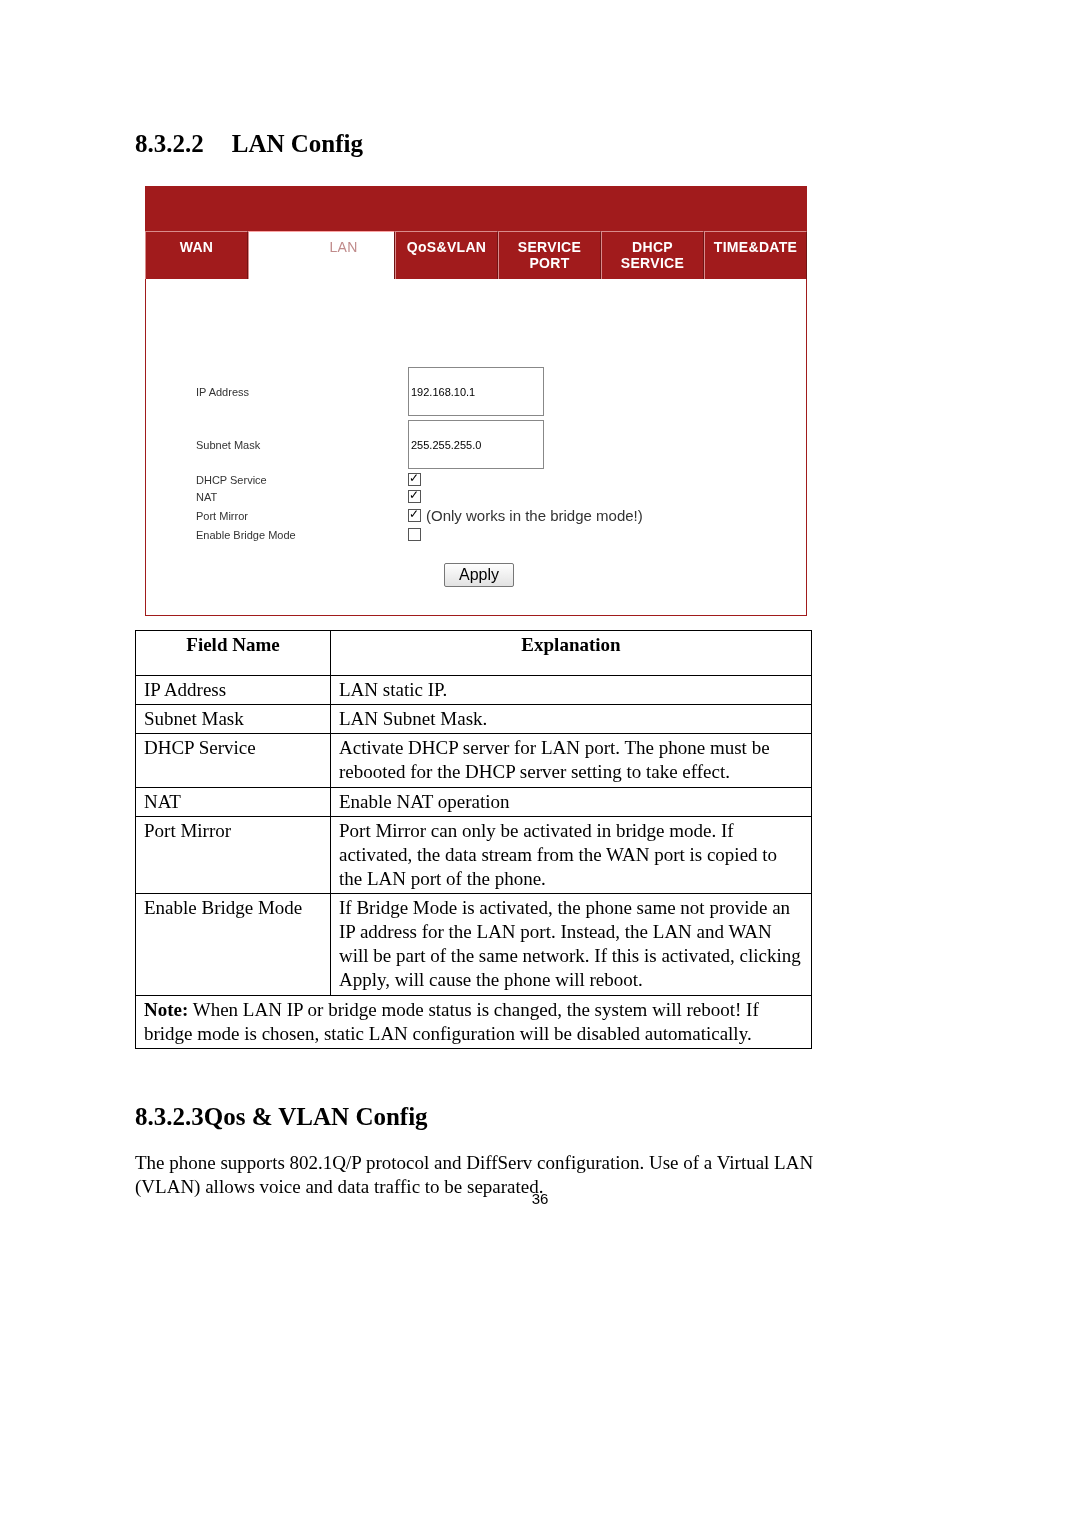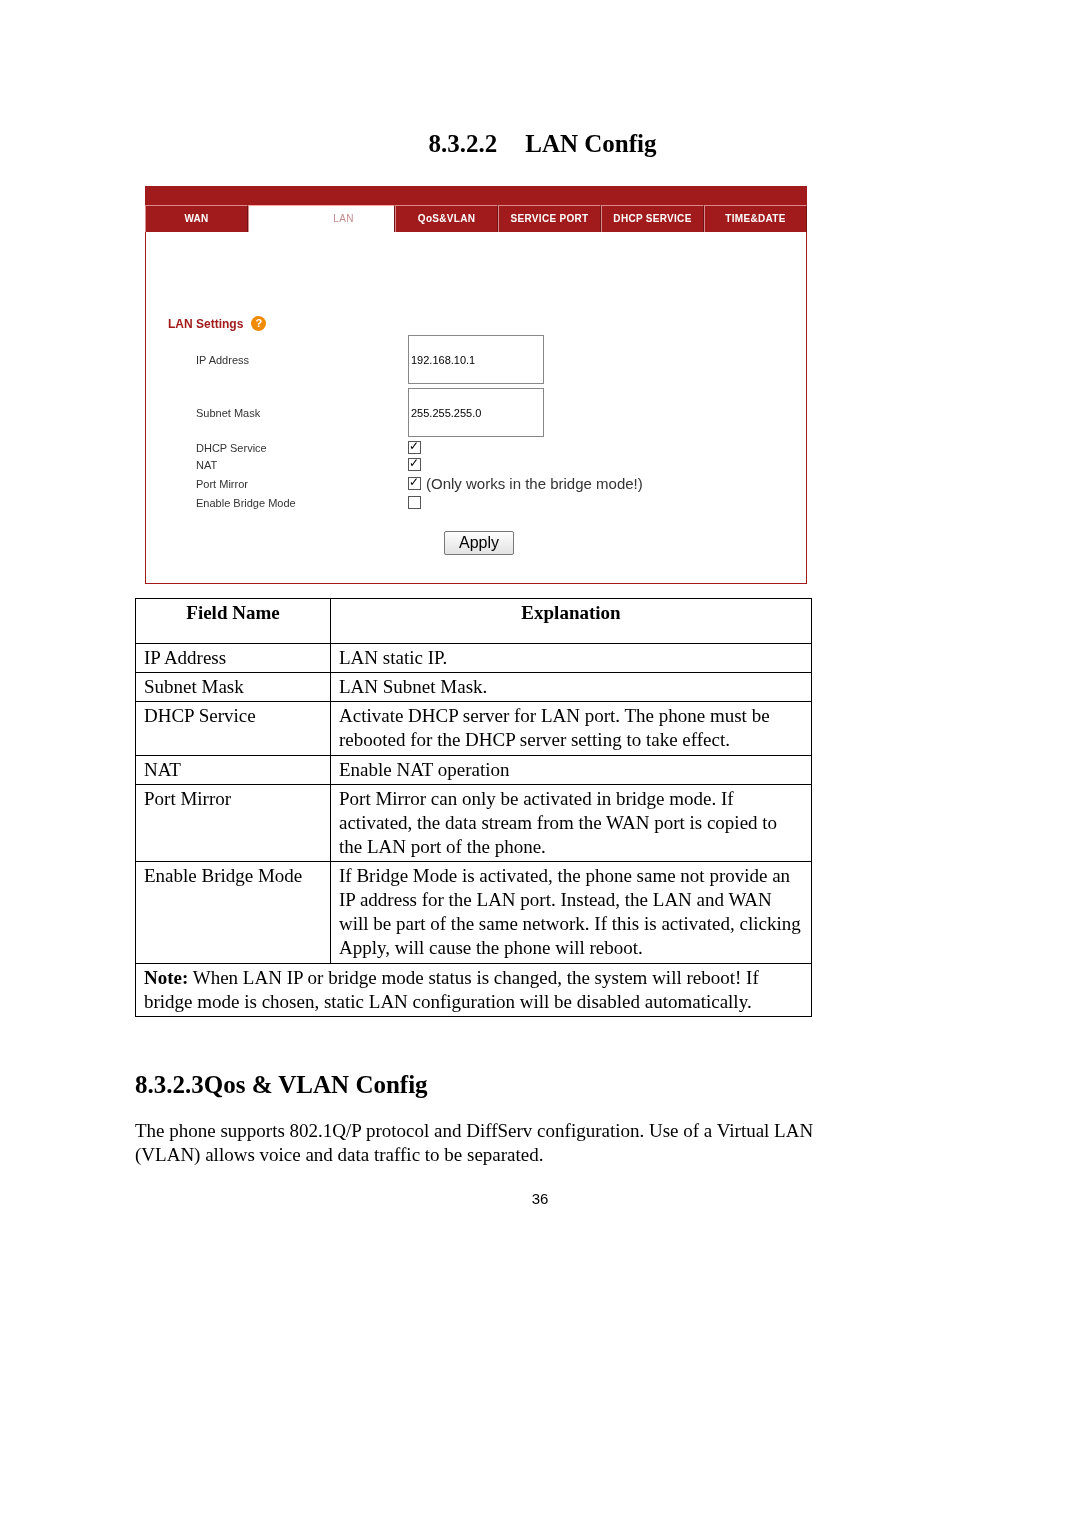--- a/index.html
+++ b/index.html
@@ -13,21 +13,20 @@
   }
   .page {
     padding: 130px 130px 0 135px;
     box-sizing: border-box;
   }
   h3.section-heading {
     font-family: "Times New Roman", Times, serif;
     font-weight: bold;
     font-size: 25px;
     margin: 0 0 28px 0;
-    text-align: center;
   }
   .section-heading .num {
     display: inline-block;
     margin-right: 28px;
   }
 
   
   .router-ui {
     width: 662px;
     margin: 0 0 0 10px;
@@ -45,28 +44,29 @@
   .router-ui .tabbar {
     display: flex;
     background: #a11b1c;
     padding: 19px 0 0 0;
   }
   .router-ui .tab {
     flex: 1 0 0;
     text-align: center;
     color: #fff;
     font-weight: bold;
-    font-size: 10px;
+    font-size: 14px;
     padding: 7px 0 8px 0;
     border-top: 1px solid #d98b8b;
     border-left: 1px solid #d98b8b;
     border-right: 1px solid #701313;
     background: #a11b1c;
     letter-spacing: 0.3px;
     cursor: pointer;
+    margin-top: 26px;
   }
   .router-ui .tab.active {
     background: #fff;
     color: #a11b1c;
     border-top: 1px solid #fca5a5;
     padding-left: 44px;
   }
   .router-ui .tab.active.dim {
     color: #c08b8b;
     font-weight: normal;
@@ -225,24 +225,20 @@
   <div class="router-ui">
     <div class="tabbar">
       <div class="tab">WAN</div>
       <div class="tab active dim">LAN</div>
       <div class="tab">QoS&amp;VLAN</div>
       <div class="tab">SERVICE PORT</div>
       <div class="tab">DHCP SERVICE</div>
       <div class="tab">TIME&amp;DATE</div>
     </div>
     <div class="content">
-      <div>
-        <span class="section-title">LAN Settings</span>
-        <span class="help-icon">?</span>
-      </div>
 
       <div class="form-row">
         <div class="label">IP Address</div>
         <input type="text" value="192.168.10.1" style="">
       </div>
       <div class="form-row">
         <div class="label">Subnet Mask</div>
         <input type="text" value="255.255.255.0" style="">
       </div>
       <div class="form-row">

